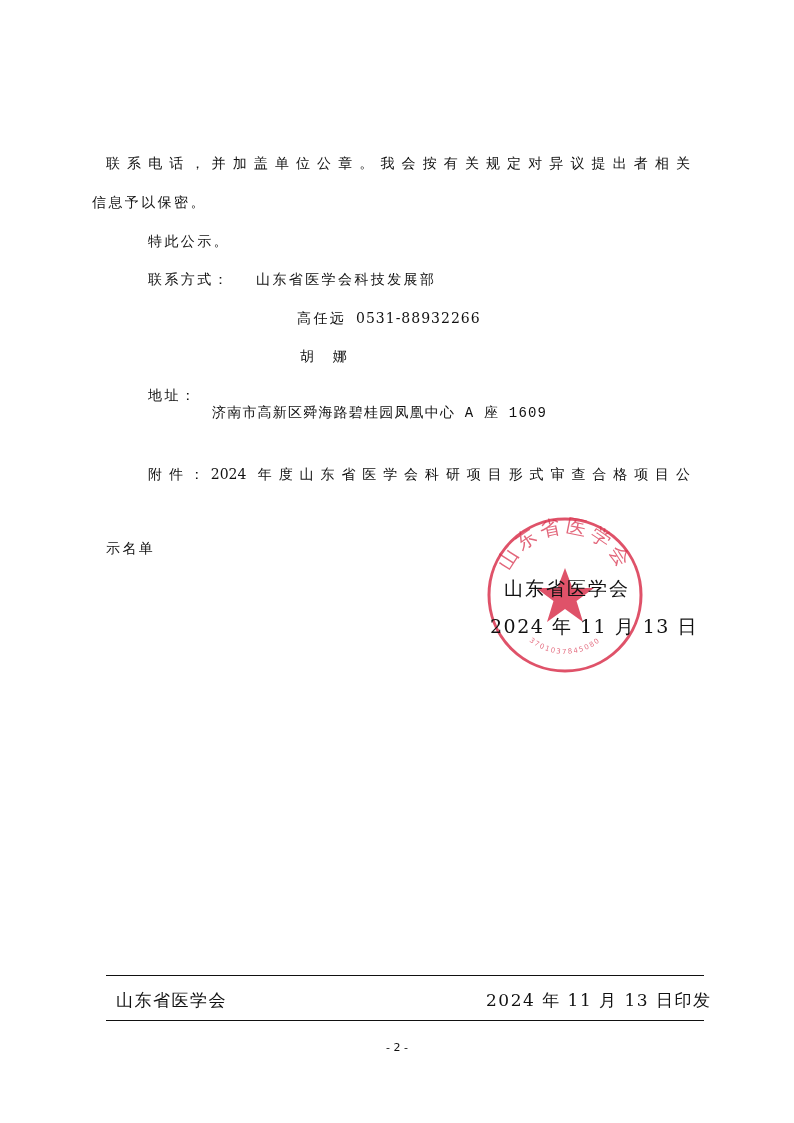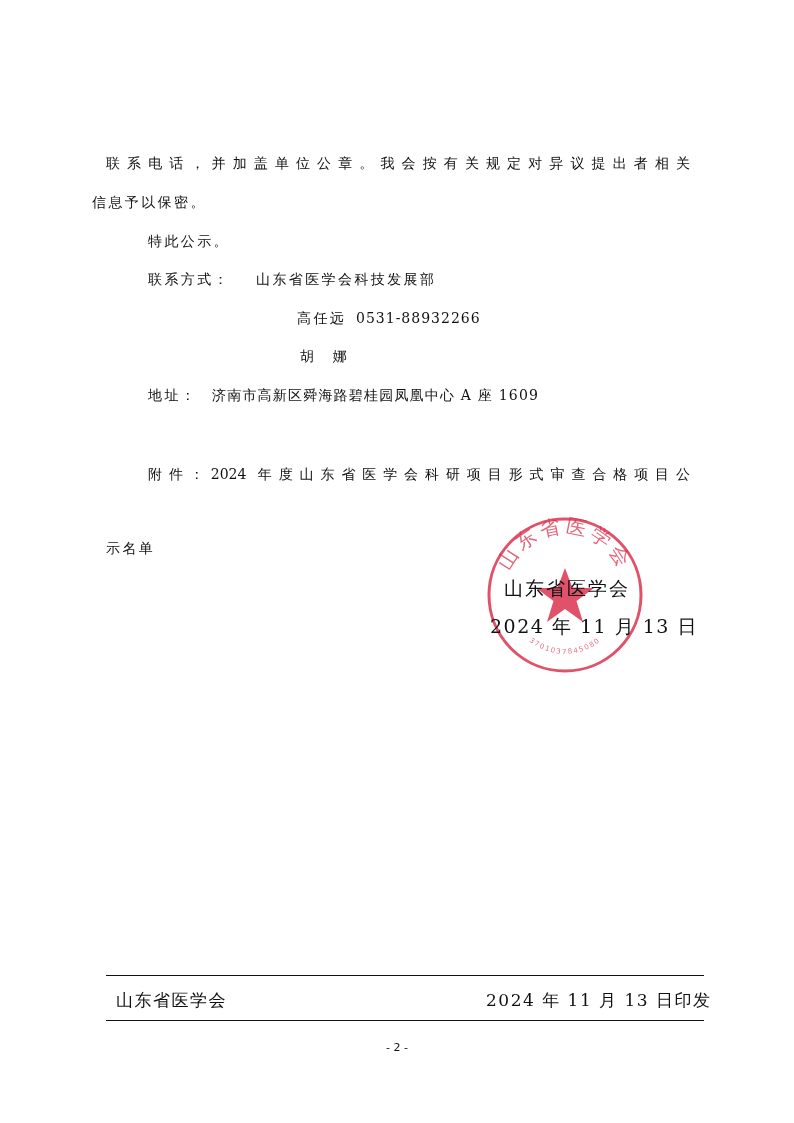--- a/index.html
+++ b/index.html
@@ -85,21 +85,21 @@
 
   <div class="line" style="left:148px; top:267px;">联系方式：</div>
   <div class="line" style="left:256px; top:267px;text-align:right;">山东省医学会科技发展部</div>
 
   <div class="line" style="left:256px; top:306px;margin-left:41px;">高任远</div>
   <div class="line" style="left:356px; top:306px; letter-spacing:1px;">0531-88932266</div>
 
   <div class="line" style="left:264px; top:344px;margin-left:36px;">胡　娜</div>
 
   <div class="line" style="left:148px; top:383px;">地址：</div>
-  <div class="line" style="left:212px; top:383px; letter-spacing:1.2px;">济南市高新区舜海路碧桂园凤凰中心 A 座 1609</div>
+  <div class="line" style="left:212px; top:401px; letter-spacing:1.2px;font-family:Liberation Mono, monospace;">济南市高新区舜海路碧桂园凤凰中心 A 座 1609</div>
 
   <div class="line justify-line" style="left:148px; width:542px; top:462px;">附件：2024 年度山东省医学会科研项目形式审查合格项目公</div>
   <div class="line" style="left:106px; top:504px;margin-top:32px;">示名单</div>
 
   <svg class="stamp" viewBox="0 0 158 158">
     <defs>
       <path id="arcPath" d="M 22 96 A 60 60 0 1 1 136 96"></path>
     </defs>
     <circle cx="79" cy="79" r="76" fill="none" stroke="#d9344f" stroke-width="3" opacity="0.85"></circle>
     <text font-size="20" fill="#d9344f" opacity="0.75" font-family="DejaVu Serif, serif" letter-spacing="4">

